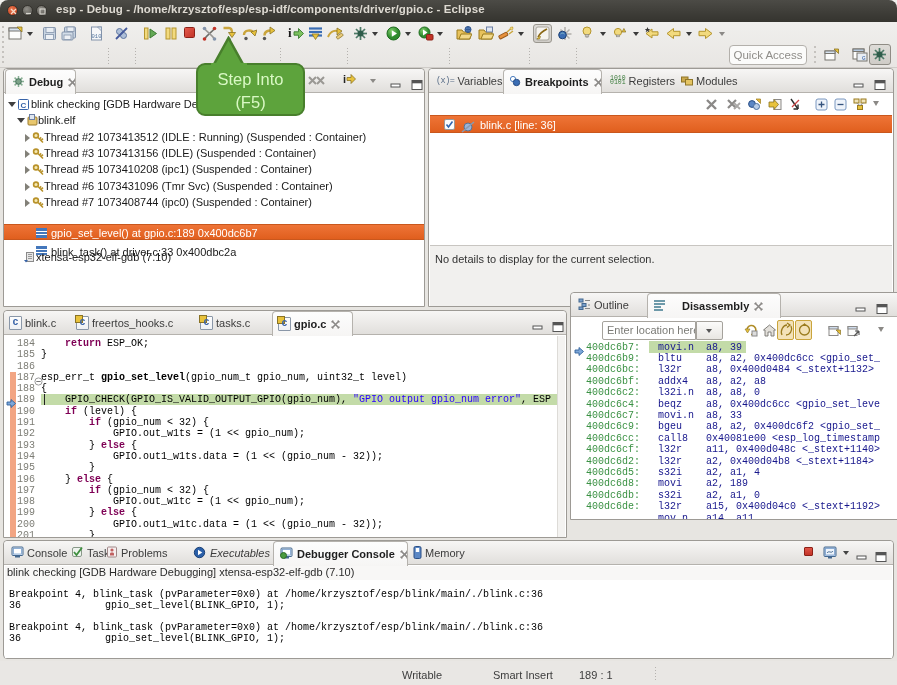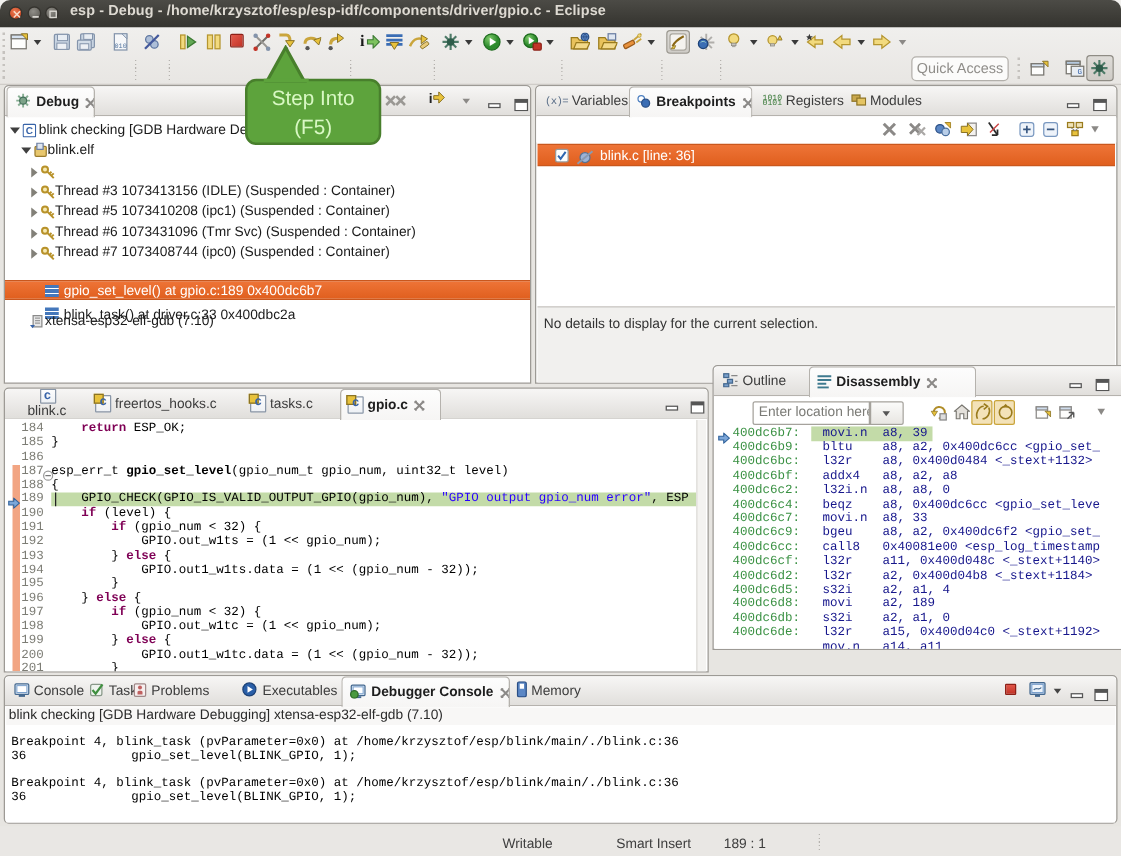--- a/index.html
+++ b/index.html
@@ -332,20 +332,21 @@
             <rect x="2.5" y="0.5" width="5" height="5" fill="#dfe6f0" stroke="#6c7fa3"></rect>
           </svg></span>
         <span class="tlabel" style="left:34px;">blink.elf</span>
       </div>
     <div class="trow" style="top:36px;">
         <span class="tw col" style="left:21px;"></span>
         <span class="ticon" style="left:28px;"><svg width="13" height="13" viewBox="0 0 13 13">
             <circle cx="4" cy="4.5" r="2.4" fill="#f6e9b2" stroke="#b8922a" stroke-width="1.6"></circle>
             <path d="M6,6.5 L11,11.5 M9,9.5 L11,7.7 M7.5,8 L9.2,6.4" stroke="#b8922a" stroke-width="1.6" fill="none"></path>
           </svg></span>
+        <span class="tlabel" style="left:40px;">Thread #2 1073413512 (IDLE : Running) (Suspended : Container)</span>
       </div>
     <div class="trow" style="top:52px;">
         <span class="tw col" style="left:21px;"></span>
         <span class="ticon" style="left:28px;"><svg width="13" height="13" viewBox="0 0 13 13">
             <circle cx="4" cy="4.5" r="2.4" fill="#f6e9b2" stroke="#b8922a" stroke-width="1.6"></circle>
             <path d="M6,6.5 L11,11.5 M9,9.5 L11,7.7 M7.5,8 L9.2,6.4" stroke="#b8922a" stroke-width="1.6" fill="none"></path>
           </svg></span>
         <span class="tlabel" style="left:40px;">Thread #3 1073413156 (IDLE) (Suspended : Container)</span>
       </div>
     <div class="trow" style="top:68px;">
@@ -481,21 +482,21 @@
         </svg></span>
     <span class="abs" style="left:50px; top:2.5px; font-size:11px; color:#fff;">blink.c [line: 36]</span>
   </div>
   <div id="bp-details" class="abs" style="left:1px; right:1px; top:176px; bottom:0; background:#f1f0ee; border-top:1px solid #c8c5c1; font-size:11px; color:#333;">
     <div style="margin:7px 0 0 5px;">No details to display for the current selection.</div>
   </div>
 </div>
 
 <div id="editor-panel" class="panel" style="left:3px; top:310px; width:564px; height:228px;">
   <div class="tabrow">
-    <div class="tab" style="left:1px; width:62px;flex-direction:column;">
+    <div class="tab" style="left:1px; width:62px;">
         <span style="margin-left:4px;" class="cfile"></span>
         <span style="margin-left:3px;">blink.c</span>
       </div>
     <div class="tab" style="left:68px; width:112px;">
         <span style="margin-left:4px;" class="cfile dec"></span>
         <span style="margin-left:3px;">freertos_hooks.c</span>
       </div>
     <div class="tab" style="left:192px; width:62px;">
         <span style="margin-left:4px;" class="cfile dec"></span>
         <span style="margin-left:3px;">tasks.c</span>
@@ -591,21 +592,21 @@
       </div>
     <div class="tab sel" style="left:76px; width:134px;">
         <span style="margin-left:5px;"><svg width="13" height="12" viewBox="0 0 13 12">
             <g stroke="#3f7a8f" stroke-width="1.6">
               <line x1="1" y1="2" x2="12" y2="2"></line>
               <line x1="1" y1="5" x2="12" y2="5"></line>
               <line x1="1" y1="8" x2="8" y2="8"></line>
               <line x1="1" y1="11" x2="10" y2="11"></line>
             </g>
           </svg></span>
-        <span style="margin-left:3px;">Disassembly</span>
+        <span style="margin-left:16px;">Disassembly</span>
         <span style="margin-left:5px; display:inline-flex;">
           <svg width="9" height="9" viewBox="0 0 9 9">
             <path d="M1,1 L8,8 M8,1 L1,8" stroke="#8b8987" stroke-width="1.6"></path>
             <path d="M1,1 L2.6,1 M1,1 L1,2.6 M8,1 L6.4,1 M8,1 L8,2.6 M1,8 L2.6,8 M1,8 L1,6.4 M8,8 L6.4,8 M8,8 L8,6.4" stroke="#8b8987" stroke-width="0.9"></path>
           </svg>
         </span>
       </div>
     <span class="minmax" style="left:284px;"><svg width="12" height="10">
           <rect x="1" y="4" width="9" height="3" fill="#fff" stroke="#555"></rect>
         </svg></span>
@@ -698,21 +699,21 @@
             <circle cx="6" cy="4" r="1.6" fill="#c06060"></circle>
             <path d="M4,7.5 C4,6.3 8,6.3 8,7.5 L8,9.5 L4,9.5 Z" fill="#c06060"></path>
           </svg></span>
         <span style="margin-left:3px;">Problems</span>
       </div>
     <div class="tab" style="left:186px; width:84px;">
         <span style="margin-left:3px;"><svg width="13" height="13" viewBox="0 0 13 13">
             <circle cx="6.5" cy="6.5" r="5.2" fill="#2a5fa8" stroke="#1d4277"></circle>
             <polygon points="5,3.8 9.3,6.5 5,9.2" fill="#fff"></polygon>
           </svg></span>
-        <span style="margin-left:4px;">Executables</span>
+        <span style="margin-left:4px;font-style:italic;">Executables</span>
       </div>
     <div class="tab sel" style="left:269px; width:135px;">
         <span style="margin-left:6px;"><svg width="13" height="12" viewBox="0 0 13 12">
             <rect x="1" y="1" width="11" height="8.5" rx="1" fill="#dce8f5" stroke="#44688f"></rect>
             <rect x="2.5" y="2.5" width="8" height="5.5" fill="#ffffff" stroke="#7aa0cc" stroke-width="0.8"></rect>
             <rect x="4" y="10" width="5" height="1.5" fill="#44688f"></rect>
             <circle cx="3.5" cy="8.5" r="3" fill="#4a9a3f" stroke="#2e6b26"></circle>
           </svg></span>
         <span style="margin-left:4px;">Debugger Console</span>
         <span style="margin-left:5px; display:inline-flex;">

